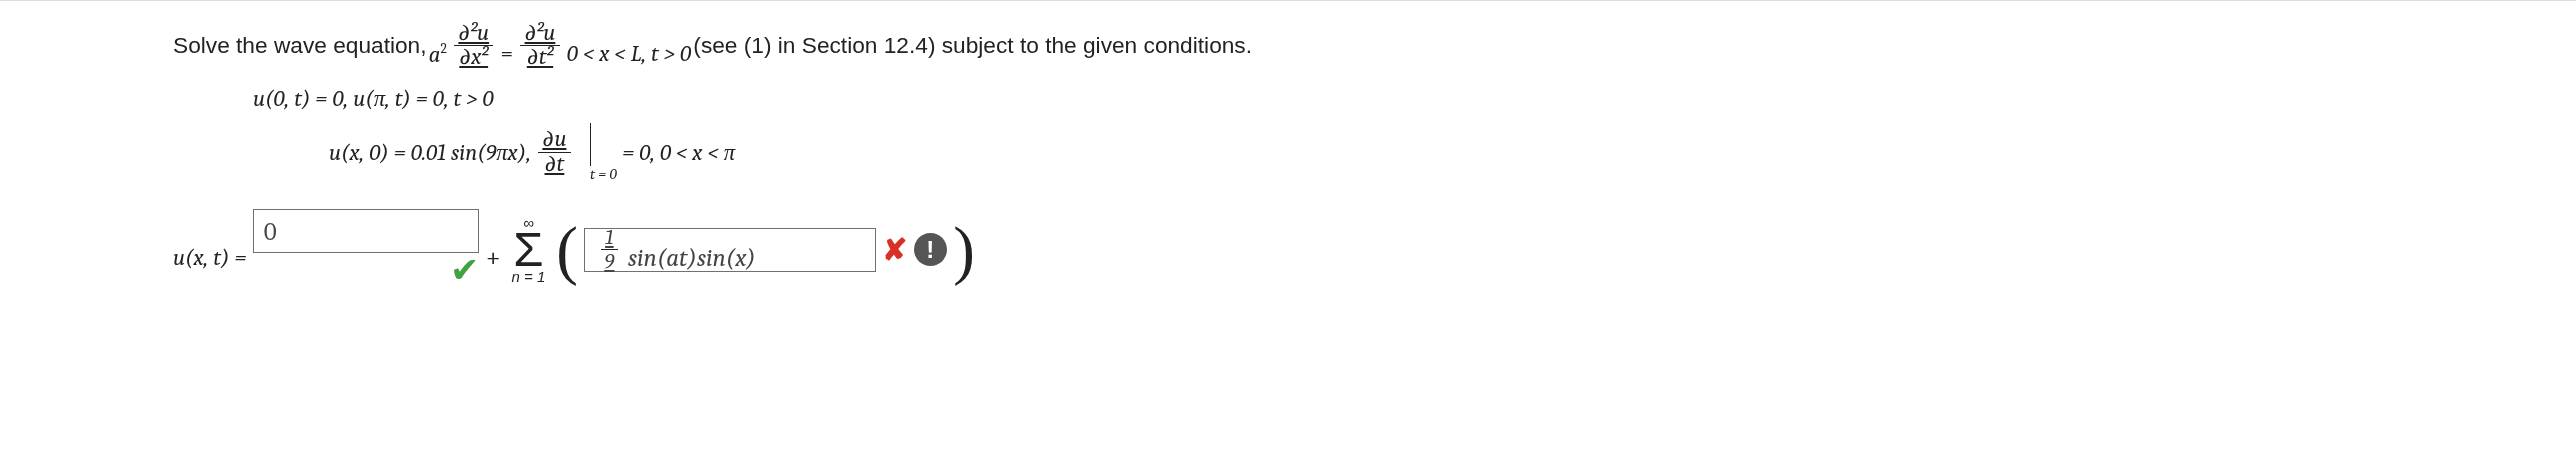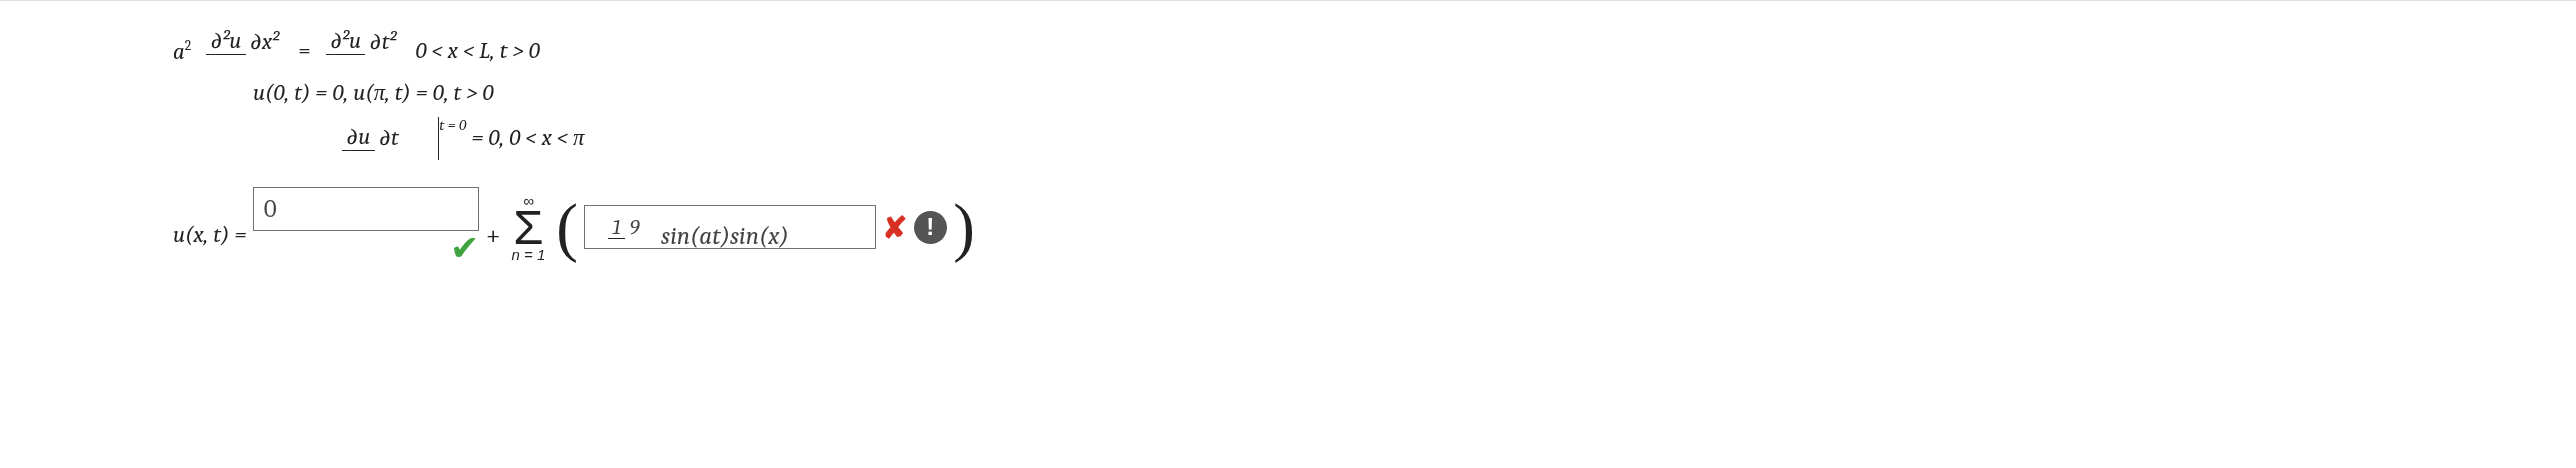--- a/index.html
+++ b/index.html
@@ -6,21 +6,21 @@
     font-family:Verdana,Geneva,sans-serif;
     font-size:22.7px;
     color:#222;
     margin:0;
     padding:21.6px 43px 21.6px 173px;
     background:#fff;
   }
   .math{font-family:Cambria,"Times New Roman",serif;font-style:italic;margin-top:16px;}
   .op{font-style:normal;}
   .line{display:flex;align-items:center;flex-wrap:wrap;gap:2.2px;}
-  .frac{display:inline-flex;flex-direction:row;align-items:center;font-style:italic;line-height:1.05;margin:0 13px;vertical-align:middle;}
+  .frac{display:inline-flex;flex-direction:column;align-items:center;font-style:italic;line-height:1.05;margin:0 5px;vertical-align:middle;text-decoration:underline;}
   .frac .num{border-bottom:1.1px solid #222;padding:0 4.3px;}
   .frac .den{padding:0 4.3px;text-align:right;}
   sup{font-size:60%;}
   .indent1{margin-left:80px;margin-top:16px;}
   .indent2{margin-left:156px;margin-top:10.8px;}
   .answer-row{display:flex;align-items:center;margin-top:27px;gap:6.5px;}
   .input-box{
     display:inline-flex;align-items:center;
     min-width:205px;height:42px;
     border:1.1px solid #707070;
@@ -36,51 +36,54 @@
   .alert-circle{
     width:33px;height:33px;border-radius:50%;
     background:#555;color:#fff;
     display:inline-flex;align-items:center;justify-content:center;
     font-weight:bold;font-size:24px;font-style:normal;
   }
   .bigparen{font-family:"Times New Roman",serif;font-size:65px;line-height:0.8;font-style:normal;}
   .sigma-wrap{display:inline-flex;flex-direction:column;align-items:center;line-height:1;margin:0 4.3px;}
   .sigma-wrap .top,.sigma-wrap .bot{font-size:15px;font-style:italic;}
   .sigma-wrap .sig{font-size:49px;font-style:normal;line-height:0.8;}
-  .bar-sub{display:inline-flex;flex-direction:row;align-items:flex-start;line-height:1;margin-left:20px;text-align:right;}
+  .bar-sub{display:inline-flex;flex-direction:column;align-items:flex-start;line-height:1;margin-left:12px;text-align:right;}
   .bar-sub .bar{border-left:1.1px solid #222;height:43px;}
   .bar-sub .sub{font-size:15px;font-style:italic;margin-top:1.1px;}
   .top-border{border-top:1.1px solid #ddd;height:0;position:absolute;top:0;left:0;right:0;}
 </style>
 </head>
 <body>
 
 <div class="top-border"></div>
 
 <div class="line">
+  <span>Solve the wave equation, </span>
   <span class="math">
     <span>a</span><sup class="op">2</sup>
   </span>
   <span class="frac math">
     <span class="num">∂²u</span>
     <span class="den">∂x²</span>
   </span>
   <span class="math op"> = </span>
   <span class="frac math">
     <span class="num">∂²u</span>
     <span class="den">∂t²</span>
   </span>
   <span class="math"> 0 &lt; x &lt; L, t &gt; 0 </span>
+  <span>(see (1) in Section 12.4) subject to the given conditions.</span>
 </div>
 
 <div class="line indent1 math">
   <span>u(0, t) = 0,   u(π, t) = 0,   t &gt; 0</span>
 </div>
 
 <div class="line indent2 math">
+  <span>u(x, 0) = 0.01 sin(9πx),   </span>
   <span class="frac">
     <span class="num">∂u</span>
     <span class="den">∂t</span>
   </span>
   <span class="bar-sub">
     <span class="bar"></span>
     <span class="sub">t = 0</span>
   </span>
   <span style="margin-left:3px;"> = 0,   0 &lt; x &lt; π</span>
 </div>

